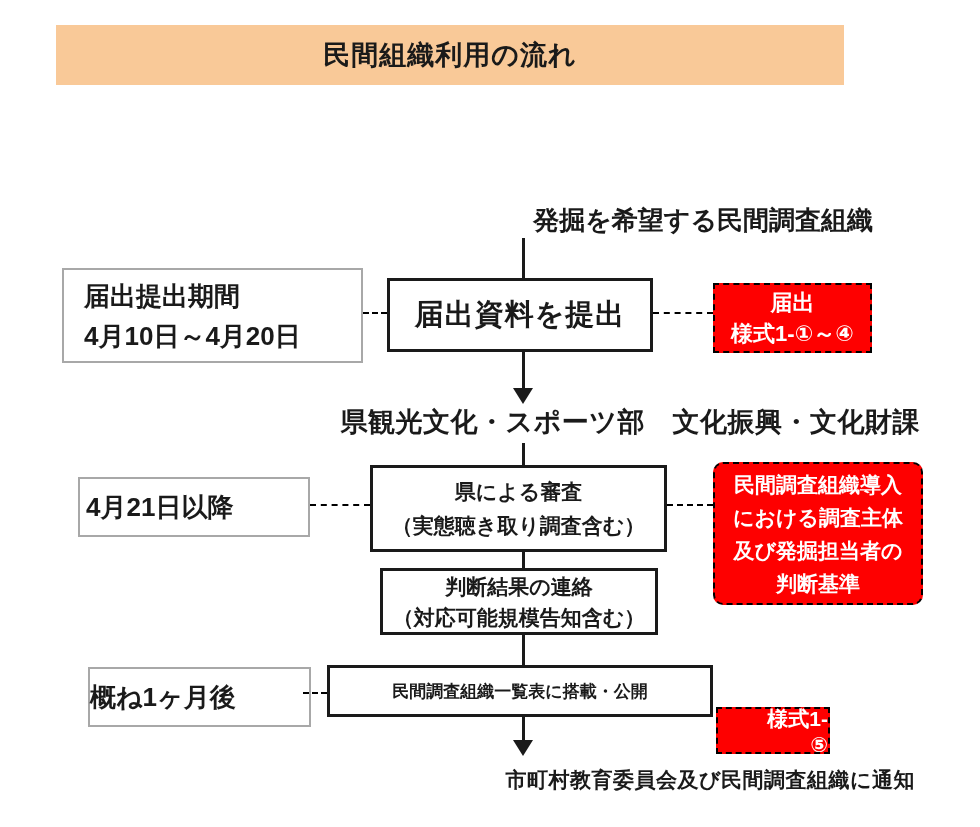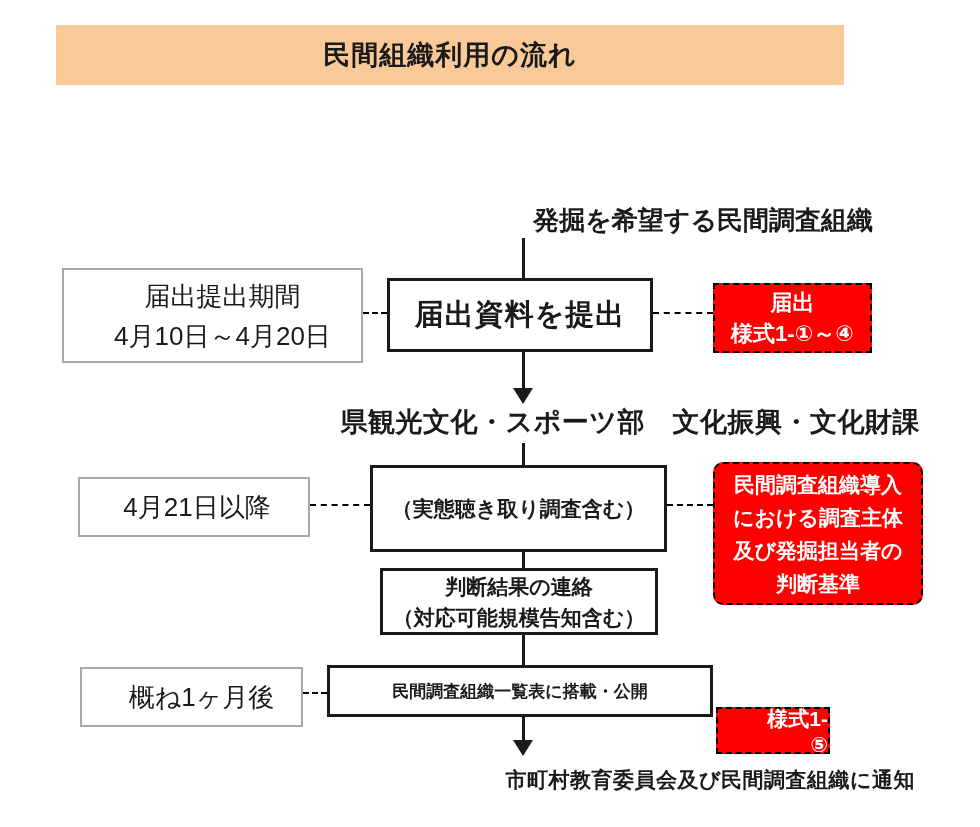--- a/index.html
+++ b/index.html
@@ -37,24 +37,23 @@
     text-align:right;
   }
   .start-label{left:173px;top:203px;width:700px;font-size:26px;}
   .dept-label{left:120px;top:404px;width:800px;font-size:27px;letter-spacing:.5px;}
   .end-label{left:115px;top:766px;width:800px;font-size:21px;letter-spacing:.5px;}
 
   .note-gray{
     position:absolute;
     background:#fff;
     border:2px solid var(--gray-border);
-    font-weight:normal;
+    font-weight:bold;
     display:flex;flex-direction:column;justify-content:center;
     box-sizing:border-box;
-    align-items:center;
   }
   .step-box{
     position:absolute;
     background:#fff;
     border:3px solid var(--ink);
     font-weight:bold;
     display:flex;flex-direction:column;justify-content:center;align-items:center;
     text-align:center;
     box-sizing:border-box;
   }
@@ -83,21 +82,21 @@
   
   .n1{left:62px;top:268px;width:301px;height:95px;font-size:26px;line-height:40px;padding-left:20px;}
   .s1{left:387px;top:278px;width:266px;height:74px;font-size:29px;letter-spacing:1px;}
   .r1{left:713px;top:283px;width:159px;height:70px;font-size:22px;line-height:31px;}
   
   .n2{left:78px;top:477px;width:232px;height:60px;font-size:26px;padding-left:6px;}
   .s2{left:370px;top:465px;width:297px;height:87px;font-size:21px;line-height:34px;}
   .r2{left:713px;top:462px;width:210px;height:143px;font-size:21px;line-height:33px;border-radius:10px;}
   .s3{left:380px;top:568px;width:278px;height:67px;font-size:21px;line-height:31px;}
   
-  .n3{left:80px;top:667px;width:223px;height:60px;font-size:26px;padding-left:20px;}
+  .n3{left:88px;top:667px;width:223px;height:60px;font-size:26px;}
   .s4{left:327px;top:665px;width:386px;height:52px;font-size:17px;}
   .r3{left:716px;top:707px;width:114px;height:47px;font-size:21px;padding-left:36px;}
 </style>
 </head>
 <body>
 
 <div class="canvas">
 
   <div class="banner">
     <div class="title">民間組織利用の流れ</div>
@@ -126,20 +125,21 @@
 
   <div class="flow-label dept-label">県観光文化・スポーツ部　文化振興・文化財課</div>
 
   <div class="vline" style="left:522px;top:443px;height:23px;"></div>
 
   <div class="note-gray n2">
     <div>4月21日以降</div>
   </div>
   <div class="hdash" style="left:310px;top:504px;width:60px;"></div>
   <div class="step-box s2">
+    <div>県による審査</div>
     <div>（実態聴き取り調査含む）</div>
   </div>
   <div class="hdash" style="left:667px;top:504px;width:46px;"></div>
   <div class="note-red r2">
     <div>民間調査組織導入</div>
     <div>における調査主体</div>
     <div>及び発掘担当者の</div>
     <div>判断基準</div>
   </div>
 

